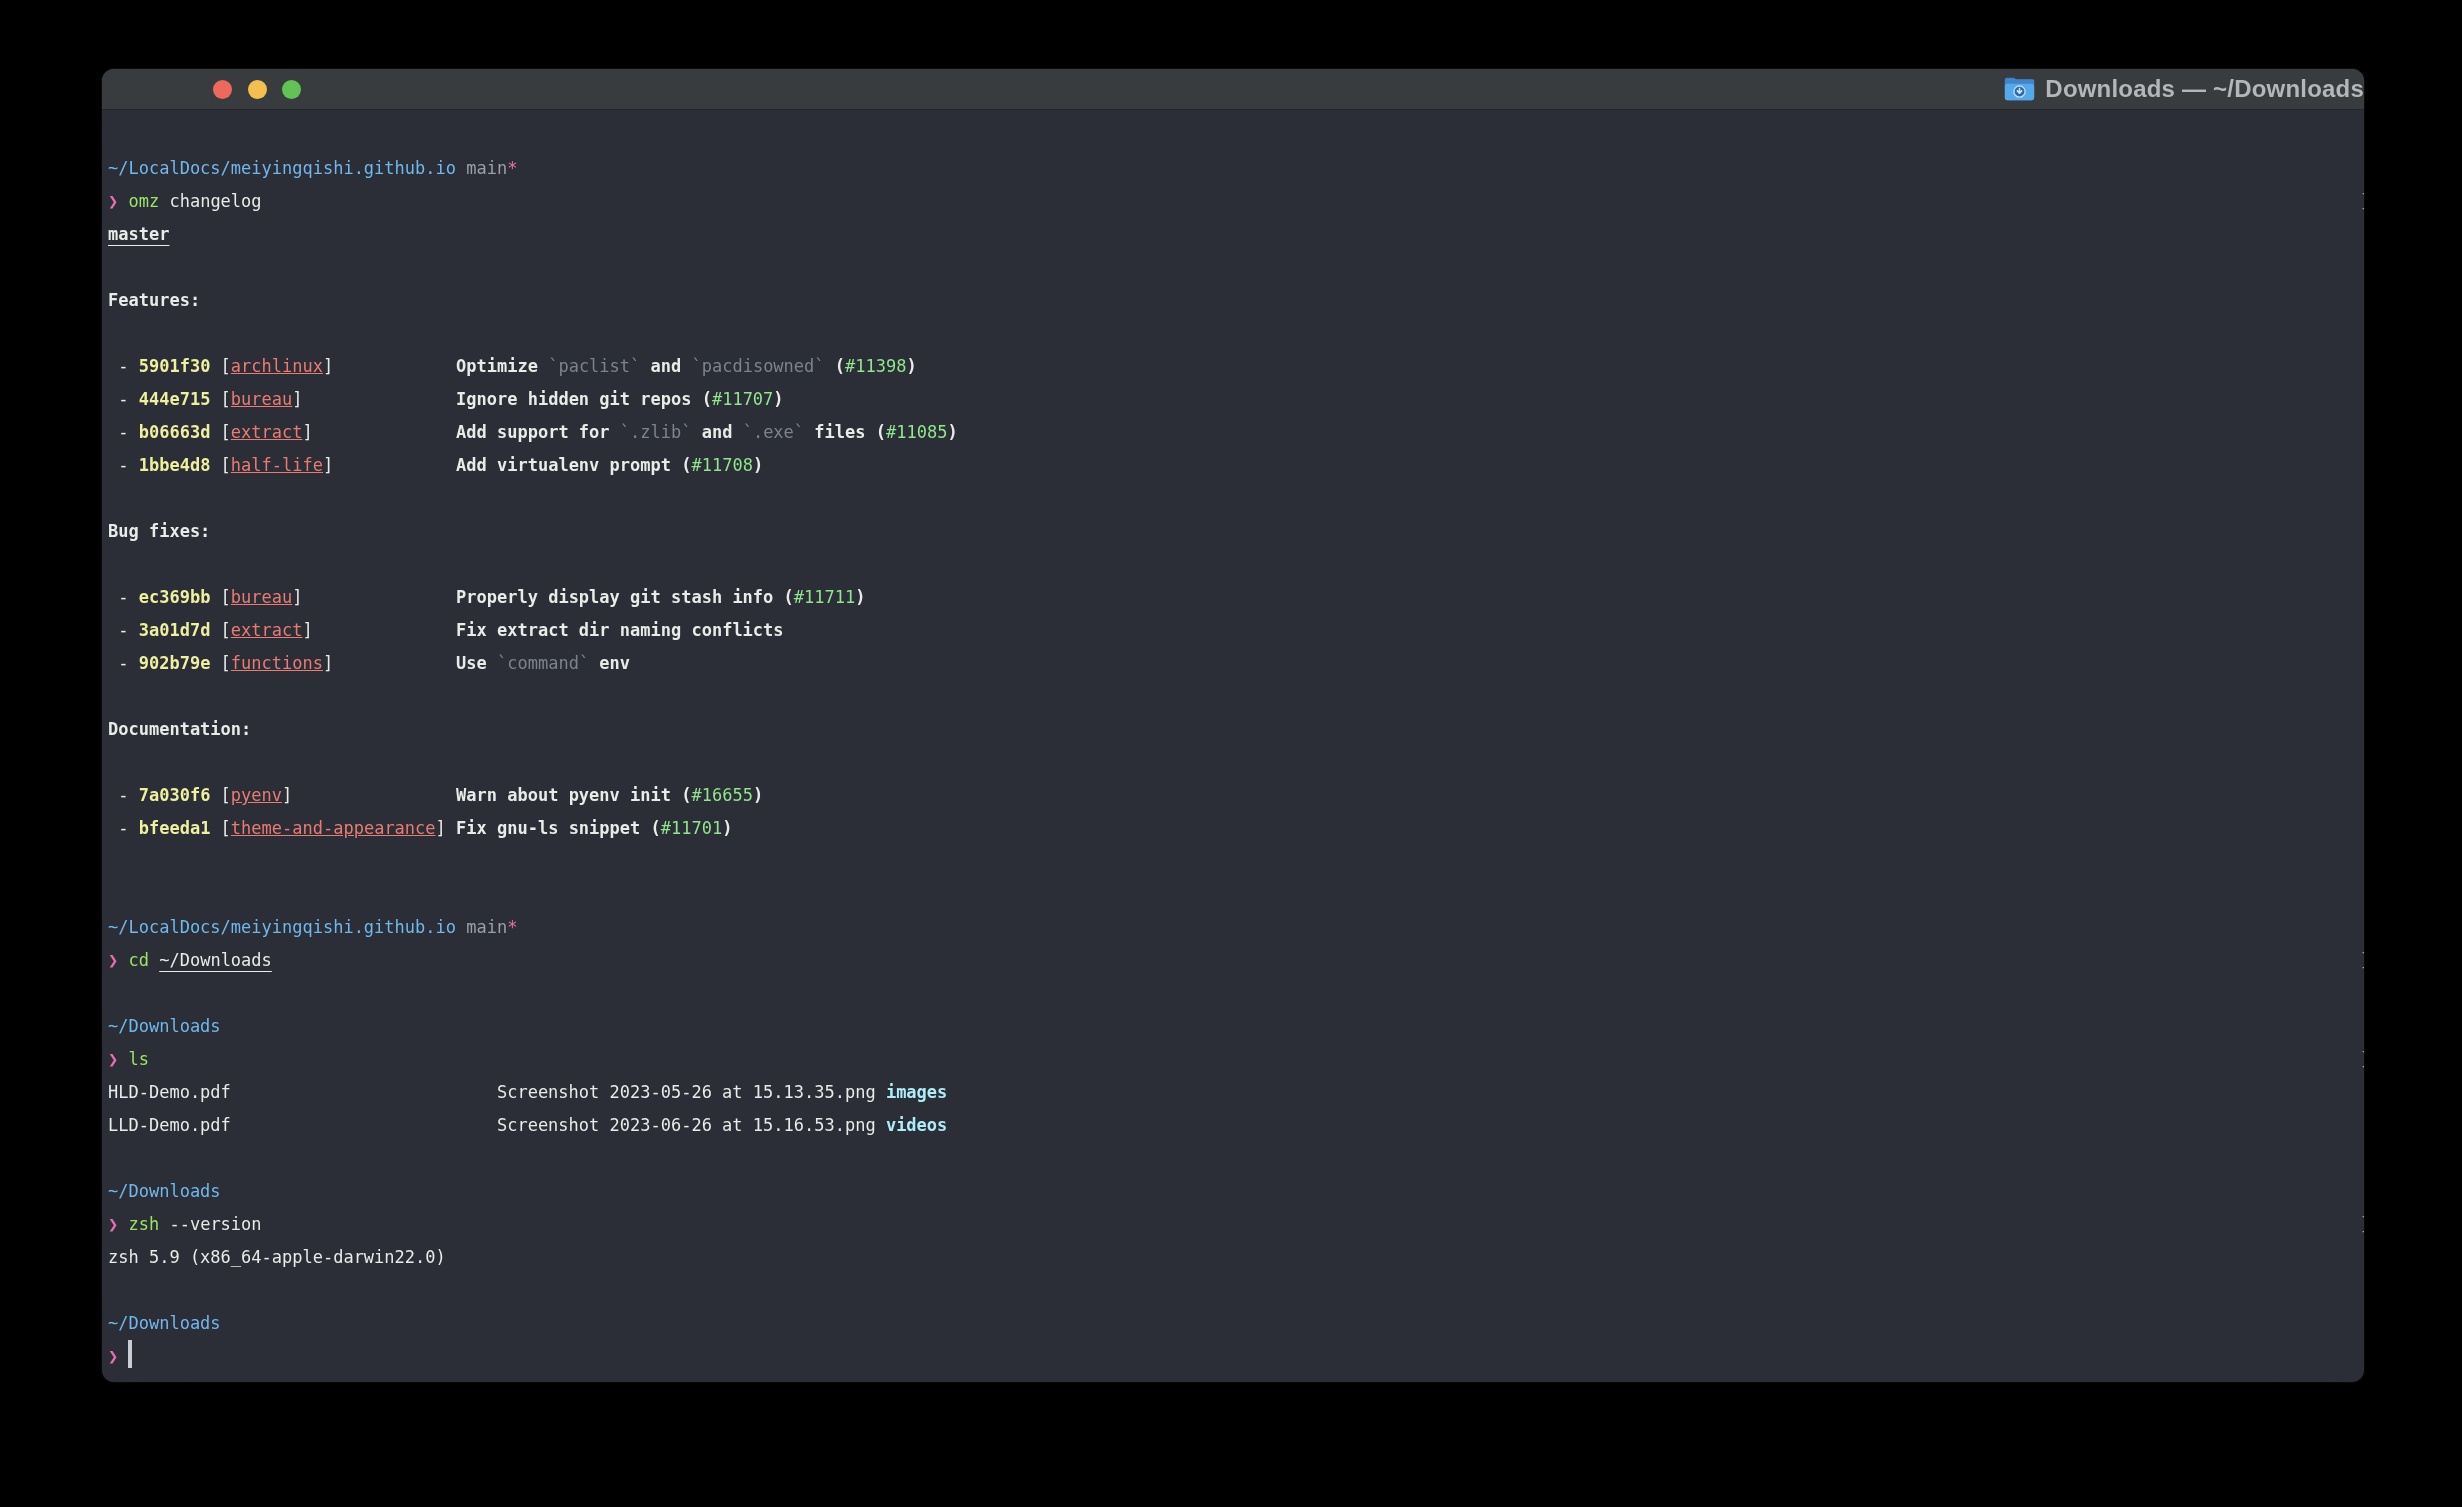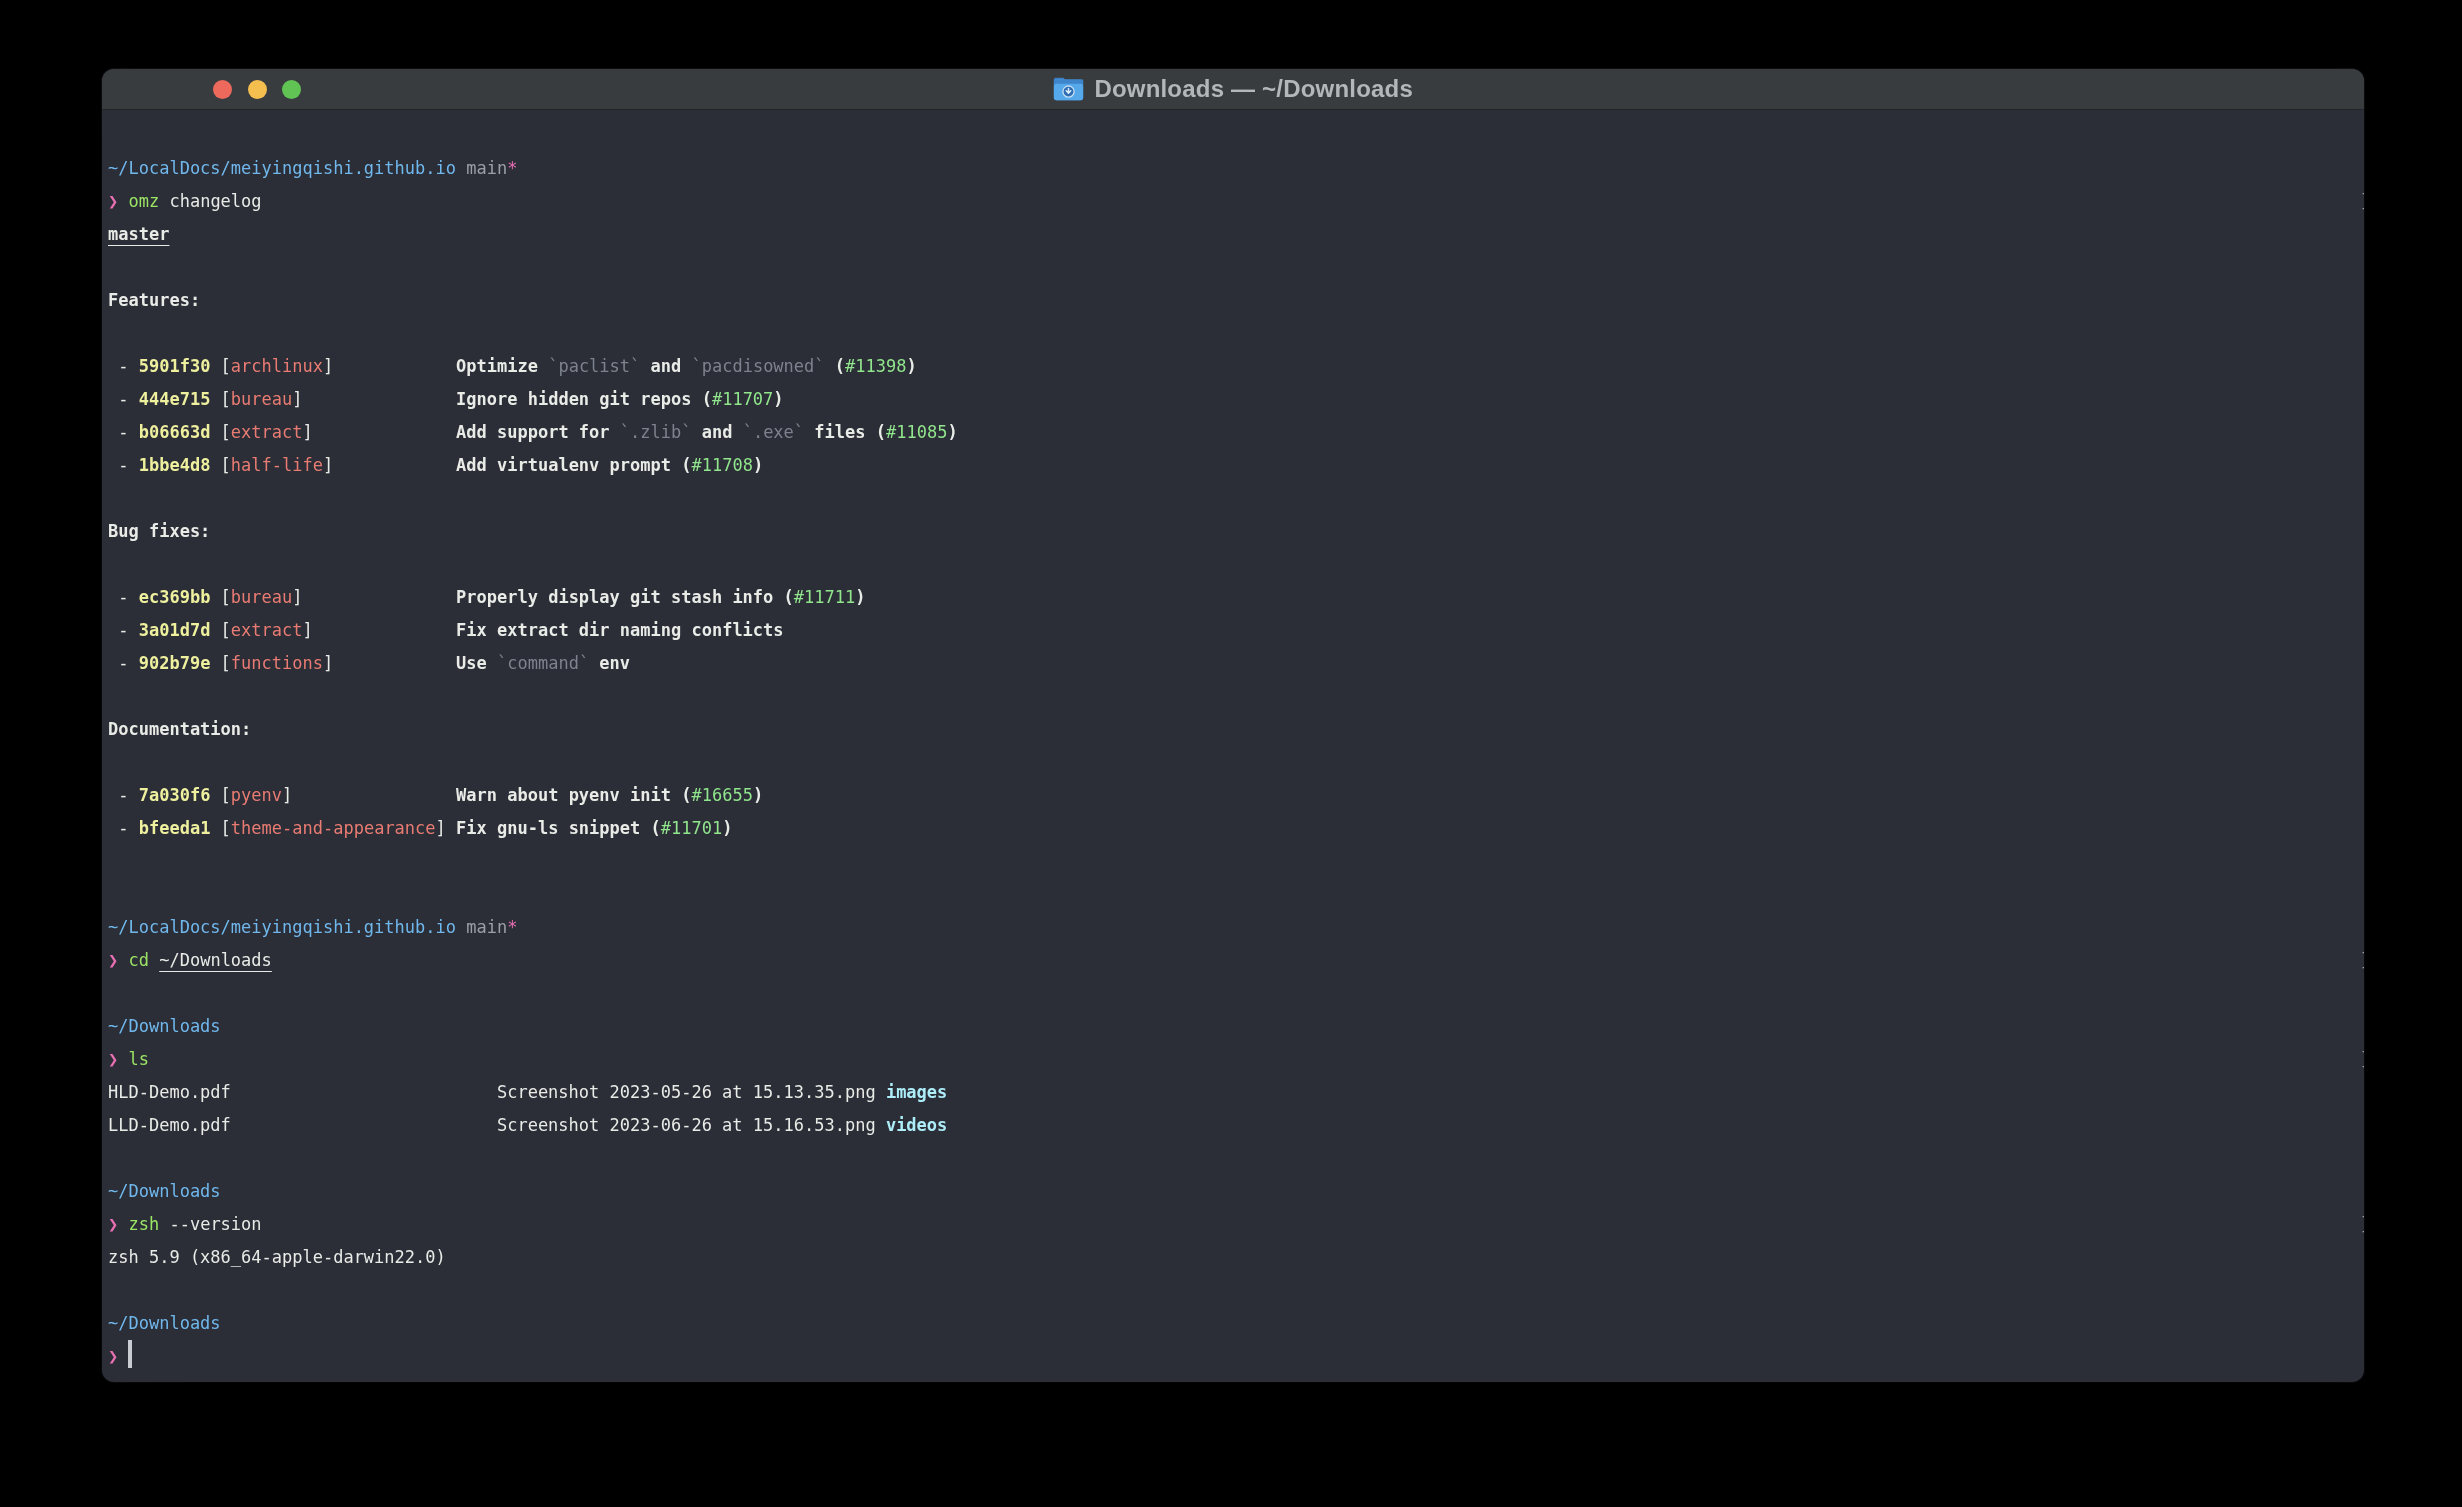--- a/index.html
+++ b/index.html
@@ -2,21 +2,21 @@
 <html style="--c-page_bg: #000000; --c-terminal_bg: #2b2d37; --c-titlebar_bg: #393c3f; --c-titlebar_border: #232528; --c-title_text: #b4b7ba; --c-white: #e9ebe7; --c-blue: #70b8ec; --c-gray: #9aa0a6; --c-code: #7d838e; --c-pink: #e86fb2; --c-green: #9be564; --c-issue: #91e58c; --c-yellow: #eef09e; --c-red: #e97c72; --c-dir: #acedf8; --c-mark: #9aa3b0; --c-cursor: #c9cdd3; --c-light_red: #ec695c; --c-light_yellow: #f4bf4f; --c-light_green: #61c354;font-size:14px"><head>
 <meta charset="utf-8">
 <style>
   html,body{margin:0;padding:0;background:#000;}
   .stage{position:relative;width:2462px;height:1507px;background:var(--c-page_bg);overflow:hidden;}
   .window{position:absolute;left:102px;top:69px;width:2262px;height:1313px;
           background:var(--c-terminal_bg);border-radius:12px;overflow:hidden;
           box-shadow:0 26px 78px rgba(0,0,0,.9), 0 0 0 0.9px rgba(255,255,255,.07);}
   .titlebar{position:relative;height:40px;background:var(--c-titlebar_bg);
             border-bottom:1.7px solid var(--c-titlebar_border);
-            display:flex;align-items:center;justify-content:center;}
+            display:flex;align-items:center;justify-content:flex-end;}
   .lights{position:absolute;left:111px;top:0;height:100%;display:flex;align-items:center;gap:15.6px;}
   .light{width:19px;height:19px;border-radius:50%;border:none;padding:0;display:block;}
   .light.red{background:var(--c-light_red);}
   .light.yellow{background:var(--c-light_yellow);}
   .light.green{background:var(--c-light_green);}
   .titlewrap{display:flex;align-items:center;gap:10.4px;}
   .titletext{font-family:"Liberation Sans",sans-serif;font-size:24px;font-weight:bold;
              color:var(--c-title_text);letter-spacing:0.2px;}
   .content{position:relative;padding-top:42px;font-family:"DejaVu Sans Mono",monospace;
            font-size:17px;line-height:33px;}
@@ -26,21 +26,21 @@
   .s-w{color:var(--c-white);}
   .s-wb{color:var(--c-white);font-weight:bold;}
   .s-wu{color:var(--c-white);text-decoration:underline;text-underline-offset:5.2px;}
   .s-wbu{color:var(--c-white);font-weight:bold;text-decoration:underline;text-underline-offset:5.2px;margin-top:12px;}
   .s-g{color:var(--c-gray);}
   .s-c{color:var(--c-code);}
   .s-p{color:var(--c-pink);}
   .s-gr{color:var(--c-green);}
   .s-n{color:var(--c-issue);}
   .s-y{color:var(--c-yellow);font-weight:bold;}
-  .s-r{color:var(--c-red);}
+  .s-r{color:var(--c-red);text-decoration:underline;}
   .s-d{color:var(--c-dir);font-weight:bold;}
   .mark{position:absolute;color:var(--c-mark);top:0;}
   .mark-l{left:-9.6px;}
   .mark-r{right:-6px;}
   .cursor{display:inline-block;width:3.5px;height:28px;background:var(--c-cursor);
           vertical-align:middle;margin-bottom:5.2px;}
 </style>
 </head>
 <body>
 

